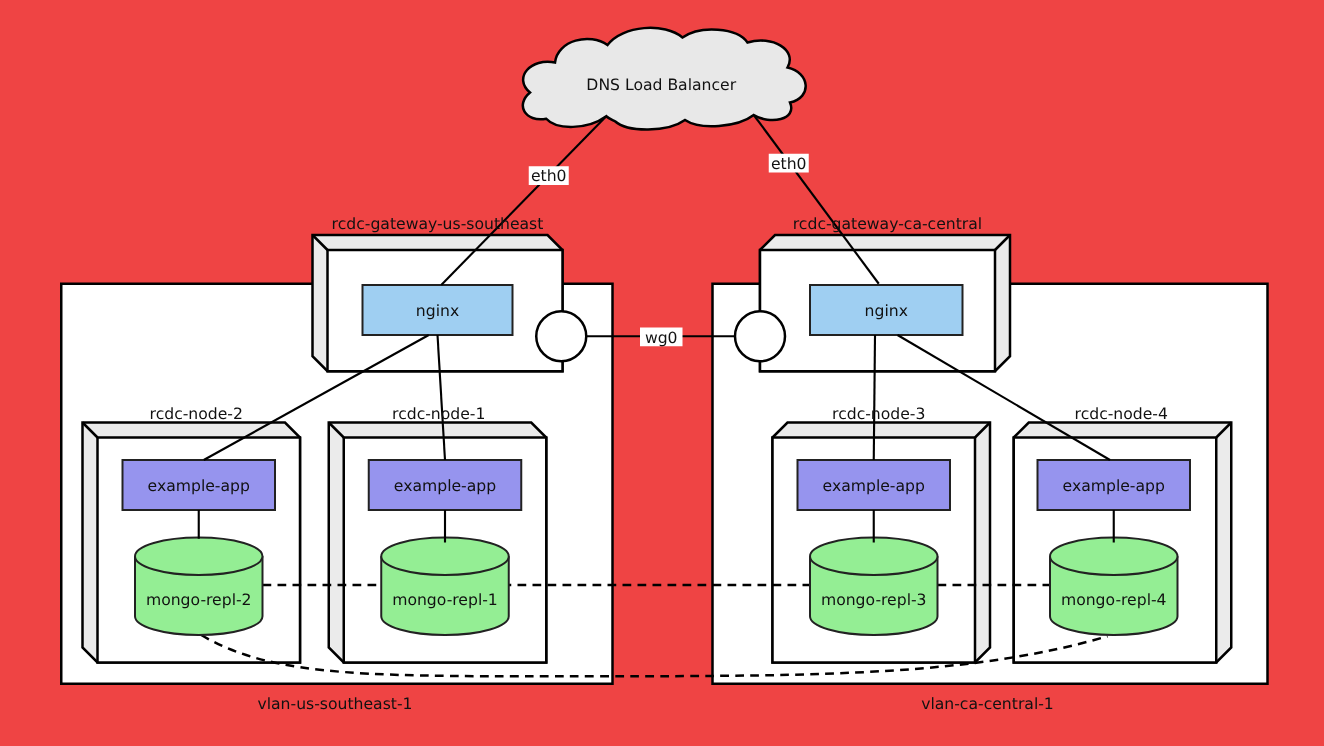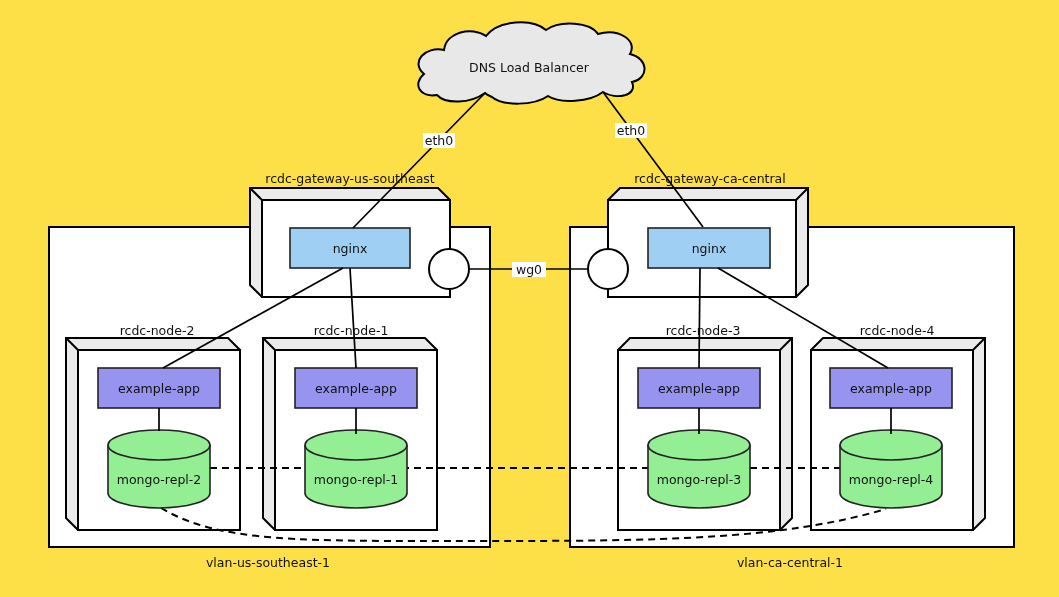--- a/index.html
+++ b/index.html
@@ -1,16 +1,16 @@
 <!DOCTYPE html>
 <html><head>
 <meta charset="utf-8">
 <style>
   html,body{margin:0;padding:0;background:#ffffff;}
-  .stage{position:relative;width:1059px;height:597px;background:#fde047;overflow:hidden;
+  .stage{position:relative;width:1059px;height:597px;background:#ef4444;overflow:hidden;
          font-family:"DejaVu Sans","Liberation Sans",sans-serif;}
   svg{display:block;}
   svg text{font-family:"DejaVu Sans","Liberation Sans",sans-serif;font-size:12.5px;fill:#111;}
   .box{stroke:#000;stroke-width:2;}
   .front{fill:#fff;stroke:#000;stroke-width:2;}
   .edge{stroke:#000;stroke-width:2;fill:none;}
   .svc{stroke:#222;stroke-width:1.6;}
   .wire{stroke:#000;stroke-width:1.7;fill:none;}
   .dash{stroke:#000;stroke-width:2;fill:none;stroke-dasharray:7 5;}
   .port{fill:#fff;stroke:#000;stroke-width:2;}

